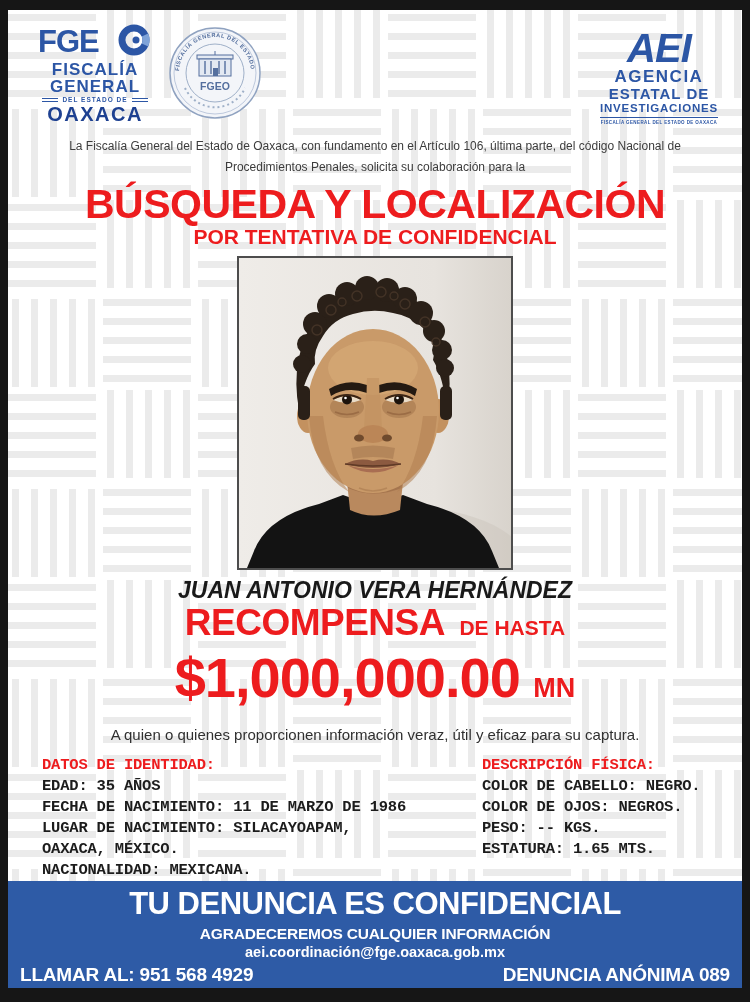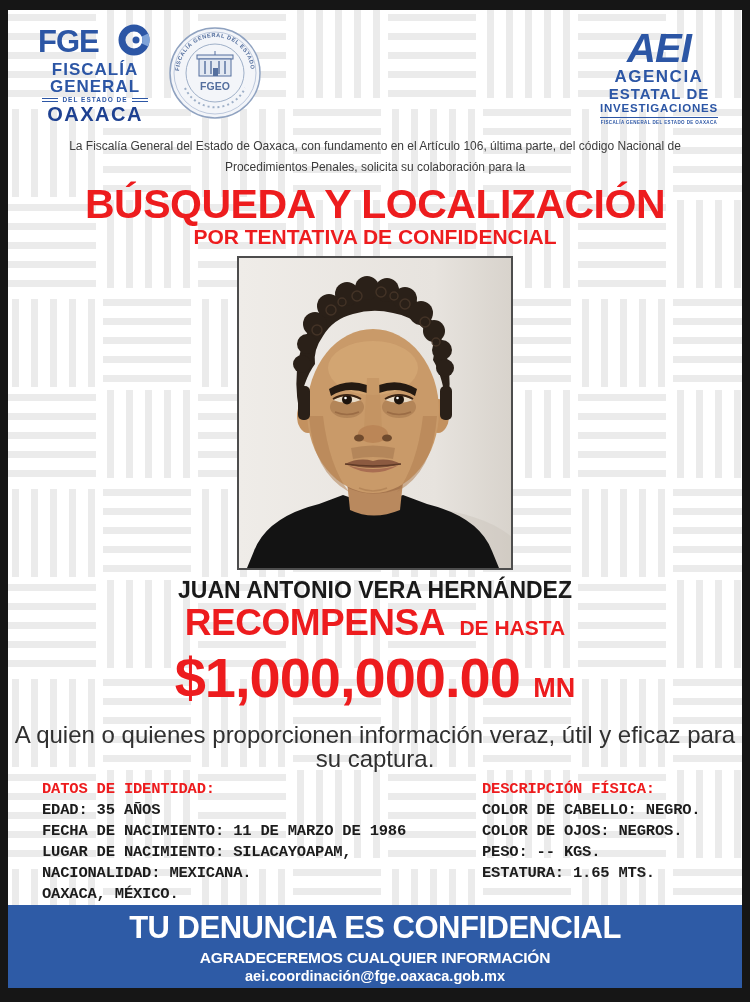--- a/index.html
+++ b/index.html
@@ -28,28 +28,28 @@
 
   
   .intro { margin:14px auto 0; max-width:625px; text-align:center; font-size:12px; line-height:21px;
            color:#3c3c3c; }
   .headline { margin-top:5px; text-align:center; font-size:41px; font-weight:700; color:#ed1c1e;
               letter-spacing:-0.5px; line-height:42px; }
   .subheadline { text-align:center; font-size:21px; font-weight:700; color:#ed1c1e; line-height:23px; }
 
   .photo-frame { margin:8px auto 0; width:276px; height:314px; border:2px solid #4d4d4d; background:#e9e6e2; }
 
-  .suspect-name { margin-top:6px; text-align:center; font-size:23px; font-weight:700; color:#191919; line-height:28px; }
+  .suspect-name { margin-top:6px; text-align:center; font-size:23px; font-weight:700; color:#191919; line-height:28px;font-style:italic; }
   .reward-line { text-align:center; color:#ed1c1e; line-height:38px; }
   .reward-big { font-size:37px; font-weight:700; letter-spacing:-0.5px; }
   .reward-small { font-size:21px; font-weight:700; margin-left:10px; }
   .amount-line { text-align:center; color:#ed1c1e; line-height:56px; margin-top:1px; }
   .amount { font-size:56px; font-weight:700; letter-spacing:-1px; }
   .mn { font-size:27px; font-weight:700; margin-left:9px; }
-  .capture { text-align:center; font-size:24px; color:#303030; margin-top:3px; line-height:24px; }
+  .capture { text-align:center; font-size:15px; color:#303030; margin-top:3px; line-height:24px; }
 
   
   .columns { display:flex; padding:8px 26px 0 34px;font-family:Liberation Mono, monospace; }
   .col-left { width:440px; }
   .col-right { flex:1; }
   .col-header { color:#ed1c1e; font-weight:700; font-size:15.5px; line-height:21px; letter-spacing:-0.2px; }
   .col-line { font-weight:700; font-size:15.5px; line-height:21px; color:#1c1c1c; letter-spacing:-0.2px; }
 
   
   footer { margin-top:auto; background:#2e5ba6; color:#ffffff; text-align:center; padding:5px 8px 7px; }
@@ -257,22 +257,22 @@
       </div>
 
       <p class="capture">A quien o quienes proporcionen información veraz, útil y eficaz para su captura.</p>
 
       <div class="columns">
         <div class="col-left">
           <div class="col-header">DATOS DE IDENTIDAD:</div>
           <div class="col-line">EDAD: 35 AÑOS</div>
           <div class="col-line">FECHA DE NACIMIENTO: 11 DE MARZO DE 1986</div>
           <div class="col-line">LUGAR DE NACIMIENTO: SILACAYOAPAM,</div>
+          <div class="col-line">OAXACA, MÉXICO.</div>
           <div class="col-line">NACIONALIDAD: MEXICANA.</div>
-          <div class="col-line">OAXACA, MÉXICO.</div>
         </div>
         <div class="col-right">
           <div class="col-header">DESCRIPCIÓN FÍSICA:</div>
           <div class="col-line">COLOR DE CABELLO: NEGRO.</div>
           <div class="col-line">COLOR DE OJOS: NEGROS.</div>
           <div class="col-line">PESO: -- KGS.</div>
           <div class="col-line">ESTATURA: 1.65 MTS.</div>
         </div>
       </div>
 

